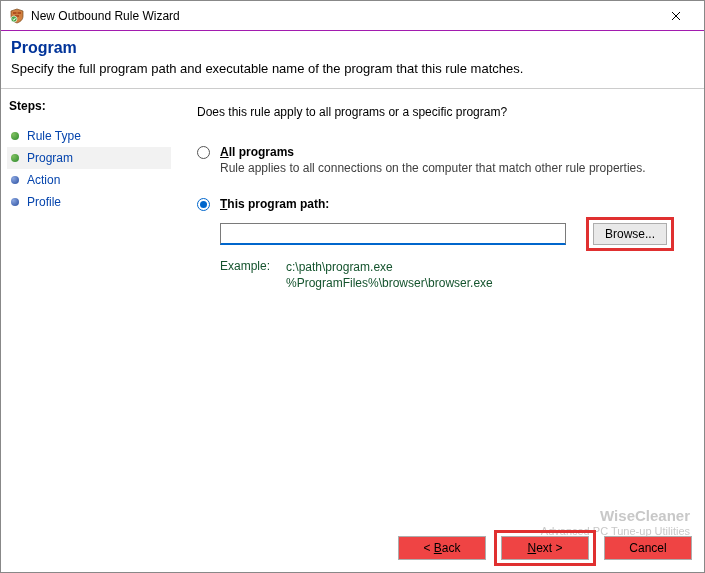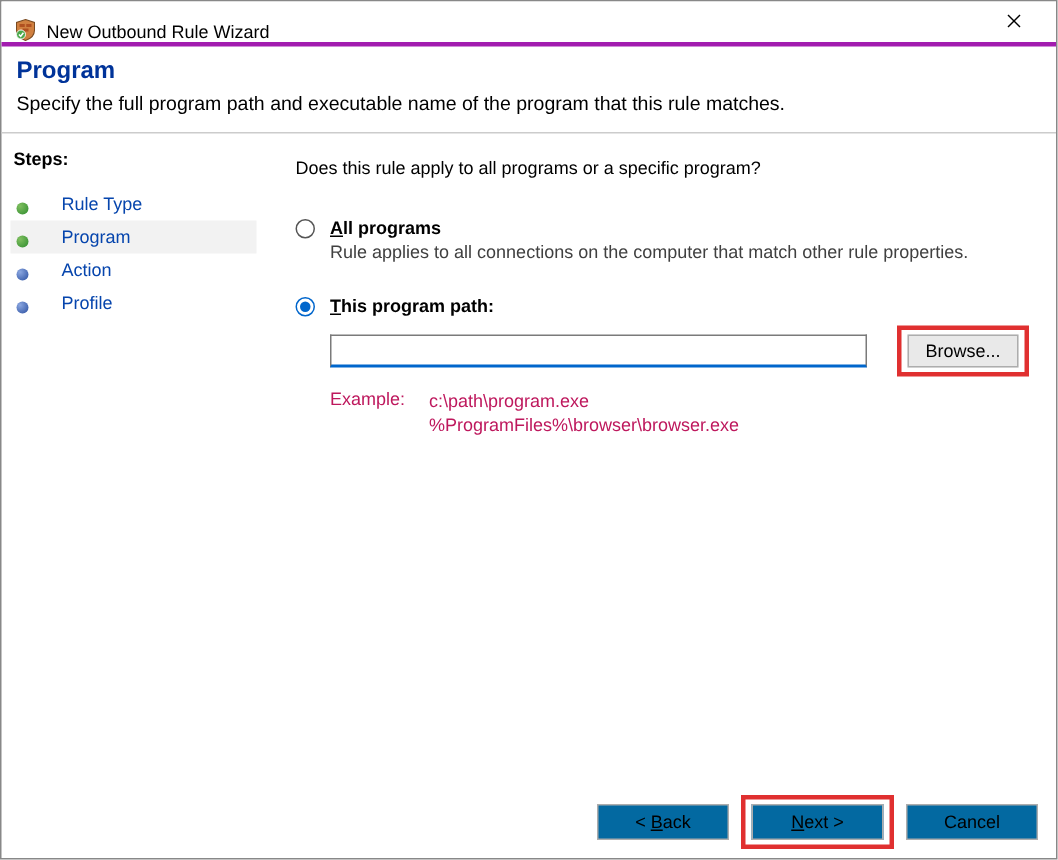--- a/index.html
+++ b/index.html
@@ -15,23 +15,23 @@
     height: 573px;
     border: 1px solid #888;
     background: #fff;
     position: relative;
     display: flex;
     flex-direction: column;
   }
   .titlebar {
     height: 30px;
     display: flex;
-    align-items: flex-end;
+    align-items: center;
     padding: 0 8px;
-    border-bottom: 3px solid #a21caf;
+    border-bottom: 1px solid #a21caf;
     background: #fff;
   }
   .titlebar .title-icon {
     width: 16px;
     height: 16px;
     margin-right: 6px;
     flex-shrink: 0;
   }
   .titlebar .title-text {
     flex: 1;
@@ -71,24 +71,23 @@
     padding: 10px 4px 10px 6px;
     font-size: 12px;
   }
   .sidebar-title {
     font-weight: bold;
     margin-bottom: 12px;
     padding-left: 2px;
   }
   .step {
     display: flex;
-    align-items: flex-end;
+    align-items: center;
     padding: 4px 4px;
     cursor: pointer;
-    gap: 14px;
   }
   .step.current {
     background: #f2f2f2;
   }
   .bullet {
     width: 8px;
     height: 8px;
     border-radius: 50%;
     margin-right: 8px;
     flex-shrink: 0;
@@ -97,21 +96,21 @@
     background: radial-gradient(circle at 30% 30%, #7fbf5f, #2e8b2e);
   }
   .bullet.todo {
     background: radial-gradient(circle at 30% 30%, #8aa6e0, #2a4fa0);
   }
   .step-label {
     color: #0645ad;
   }
   .content {
     flex: 1;
-    padding: 16px 18px 10px 22px;
+    padding: 16px 30px 10px 22px;
     position: relative;
     font-size: 12px;
   }
   .question {
     margin-bottom: 26px;
   }
   .option-group {
     margin-left: 0;
   }
   .option {
@@ -177,37 +176,37 @@
     background: #e9e9e9;
     font-family: inherit;
     font-size: 12px;
     cursor: pointer;
     padding: 0 8px;
   }
   .example {
     display: flex;
     margin-top: 8px;
     font-size: 12px;
-    color: #be185d;
+    color: #14532d;
   }
   .example-label { width: 66px; }
   .example-lines { line-height: 1.35; }
   .footer {
     position: absolute;
     bottom: 6px;
     right: 12px;
     display: flex;
     align-items: center;
     gap: 8px;
   }
   .btn {
     height: 24px;
     min-width: 88px;
     border: 1px solid #adadad;
-    background: #0369a1;
+    background: #ef4444;
     font-family: inherit;
     font-size: 12px;
     cursor: pointer;
   }
   .btn .ul { text-decoration: underline; }
   .next-box {
     border: 3px solid #e03030;
     padding: 3px 4px;
   }
   .watermark {
@@ -303,20 +302,24 @@
               <div class="example-lines">
                 <div>c:\path\program.exe</div>
                 <div>%ProgramFiles%\browser\browser.exe</div>
               </div>
             </div>
           </div>
         </div>
 
       </div>
 
+      <div class="watermark">
+        <div class="brand">WiseCleaner</div>
+        <div>Advanced PC Tune-up Utilities</div>
+      </div>
 
       <div class="footer">
         <button class="btn"><span>&lt; </span><span class="ul">B</span><span>ack</span></button>
         <span class="next-box">
           <button class="btn"><span class="ul">N</span><span>ext &gt;</span></button>
         </span>
         <button class="btn">Cancel</button>
       </div>
     </div>
 

